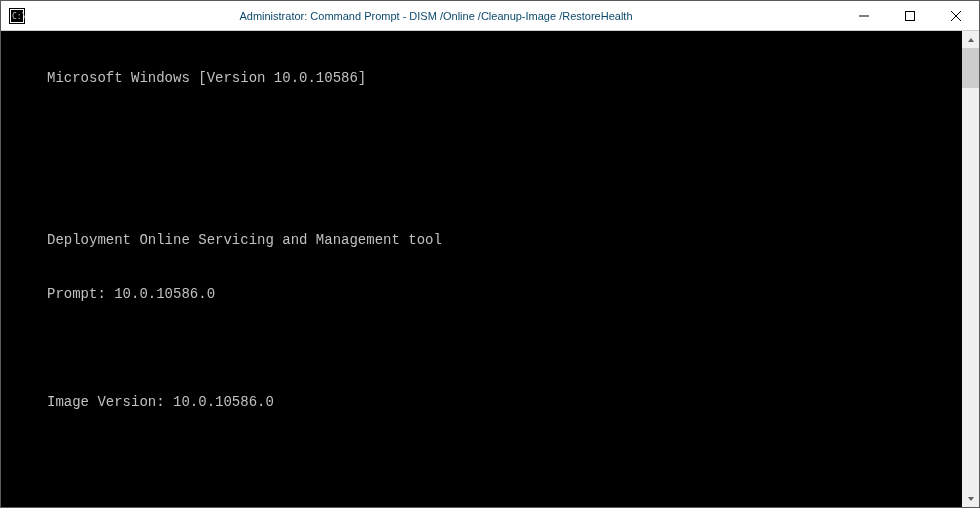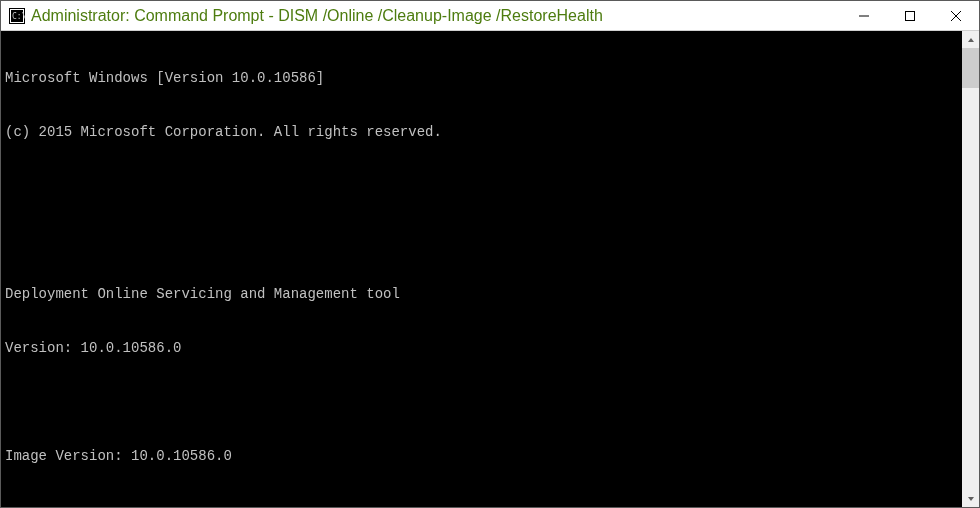--- a/index.html
+++ b/index.html
@@ -29,43 +29,45 @@
       width: 16px;
       height: 16px;
       margin: 0 6px 0 8px;
       display: flex;
       align-items: center;
       justify-content: center;
     }
     .titlebar-icon svg { width: 16px; height: 16px; }
     .titlebar-title {
       flex: 1;
-      font-size: 16px;
-      color: #4d7c0f;
+      font-size: 11px;
+      color: #0c4a6e;
       white-space: nowrap;
       overflow: hidden;
+      text-align: center;
     }
     .win-controls { display: flex; height: 100%; }
     .win-btn {
       width: 46px;
       height: 100%;
       display: flex;
       align-items: center;
       justify-content: center;
       font-family: "Segoe UI", Arial, sans-serif;
       font-size: 10px;
       color: #000;
       cursor: default;
     }
     .win-btn svg { width: 10px; height: 10px; stroke: #000; stroke-width: 1; fill: none; }
     .content-area {
       flex: 1;
       display: flex;
       background: #000;
       overflow: hidden;
+      padding-left: 42px;
     }
     .terminal {
       flex: 1;
       background: #000;
       color: #c0c0c0;
       font-family: Consolas, "Courier New", monospace;
       font-size: 14px;
       line-height: 18px;
       padding: 2px 0 0 4px;
       white-space: pre;
@@ -129,25 +131,24 @@
         <svg viewBox="0 0 10 10">
             <line x1="0" y1="0" x2="10" y2="10"></line>
             <line x1="10" y1="0" x2="0" y2="10"></line>
           </svg>
       </div>
     </div>
   </div>
   <div class="content-area">
     <div class="terminal">
       <span class="line">Microsoft Windows [Version 10.0.10586]</span>
-      <span class="line">(c) 2015 Microsoft Corporation. All rights reserved.</span>
       <span class="line"></span>
       <span class="line"></span>
       <span class="line">Deployment Online Servicing and Management tool</span>
-      <span class="line">Version: 10.0.10586.0</span>
+      <span class="line">Prompt: 10.0.10586.0</span>
       <span class="line"></span>
       <span class="line">Image Version: 10.0.10586.0</span>
       
     </div>
     <div class="scrollbar">
       <div class="sb-btn">
         <svg viewBox="0 0 8 8">
             <polygon points="4,2 7,6 1,6" fill="#606060"></polygon>
           </svg>
       </div>

